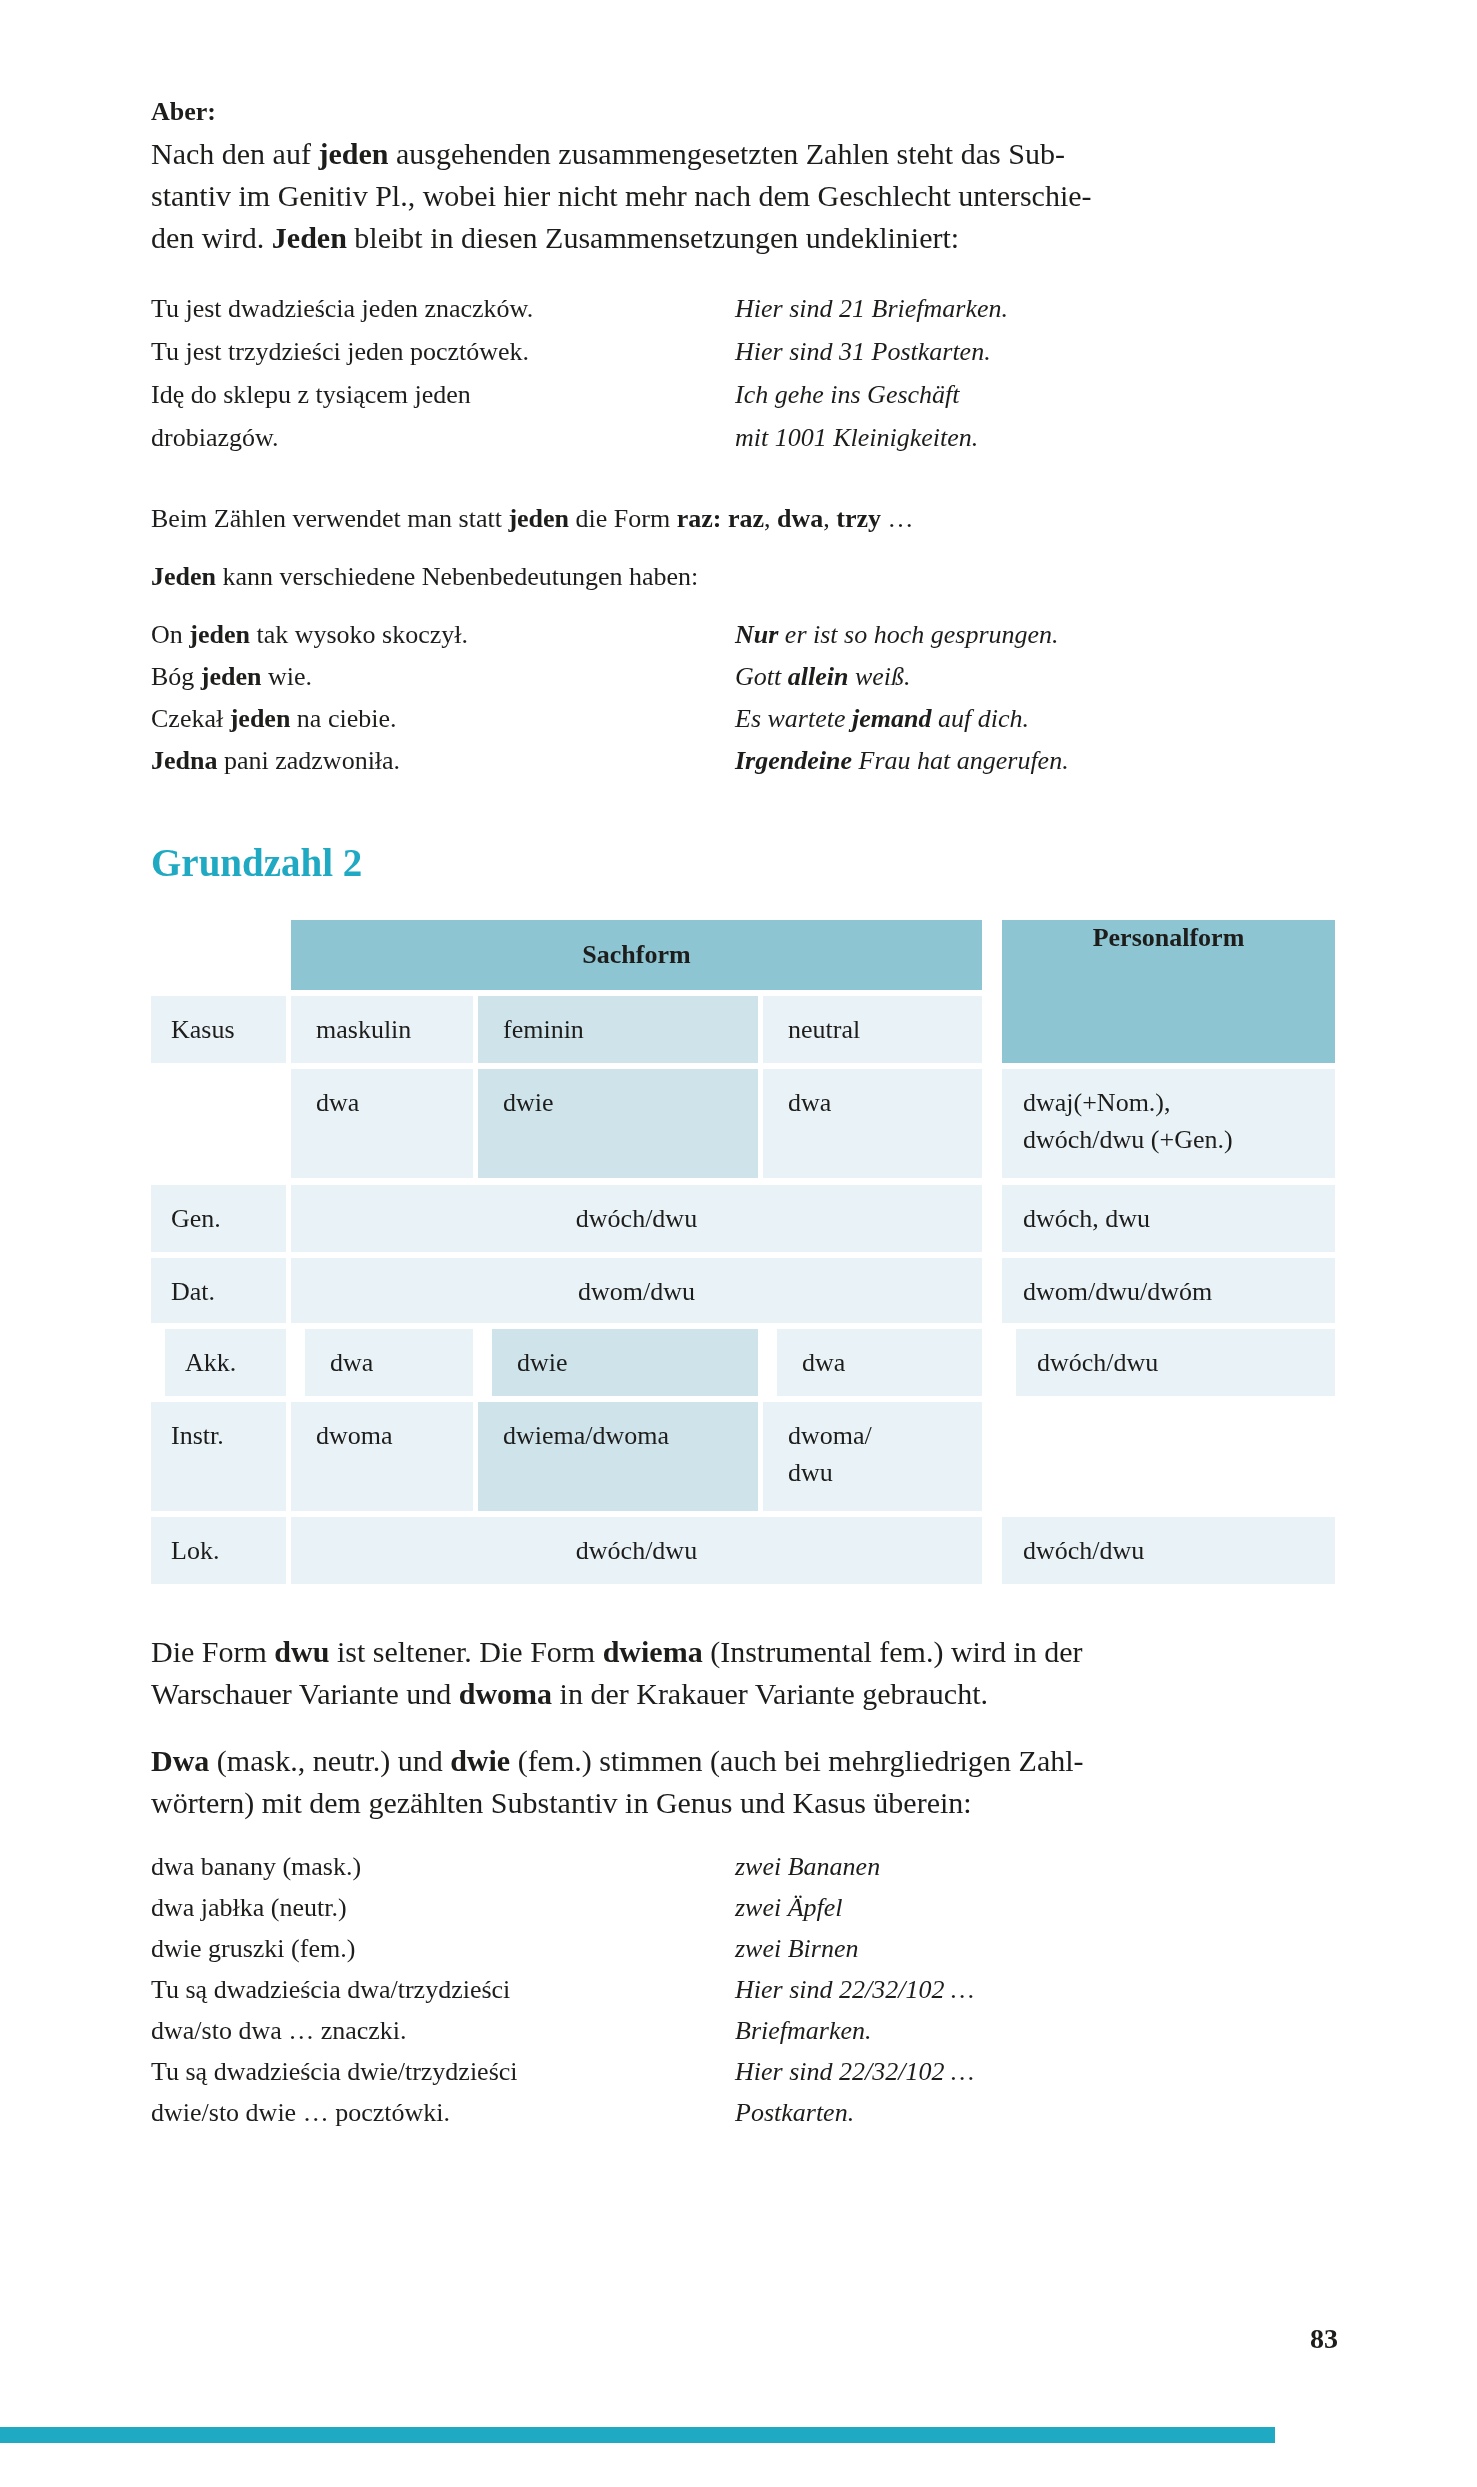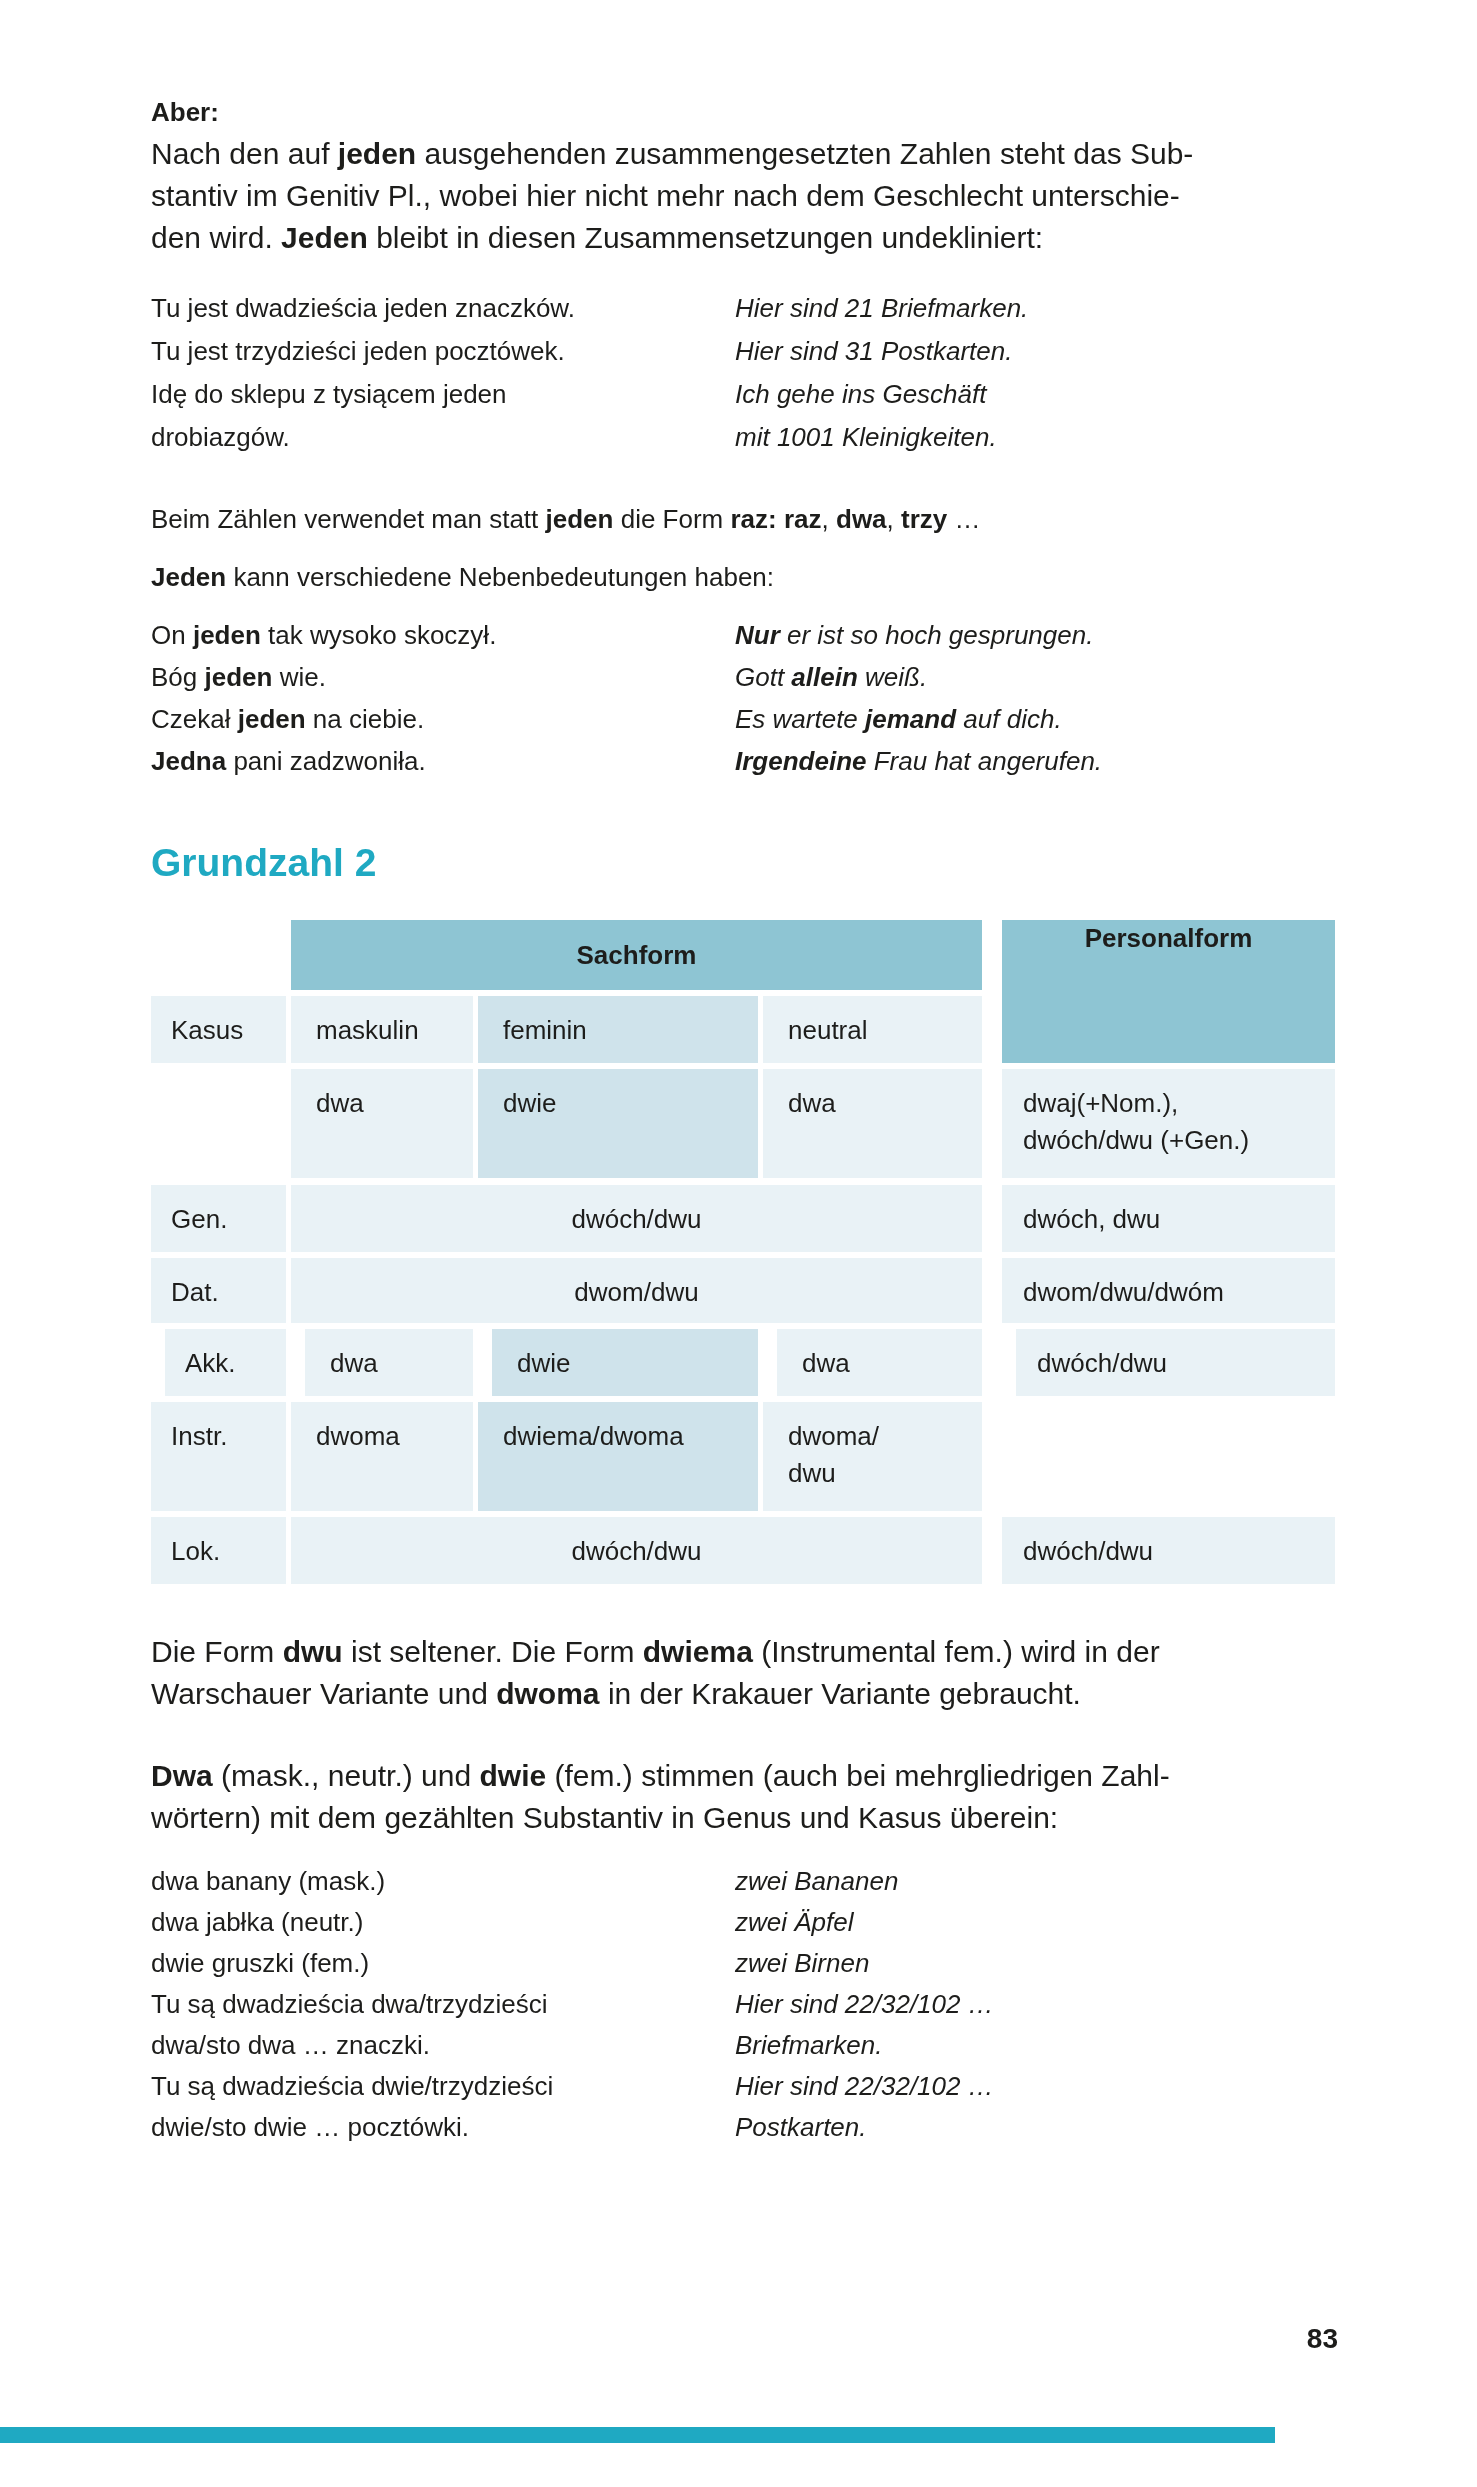--- a/index.html
+++ b/index.html
@@ -2,21 +2,21 @@
 <html style="--accent: #1fa9c2; --th-bg: #8ec5d3; --cell-light: #e9f2f6; --cell-dark: #cfe3eb;font-size:10px"><head>
 <meta charset="utf-8">
 <style>
   * { margin:0; padding:0; box-sizing:border-box; }
   html,body { background:#ffffff; }
   .page {
     position:relative;
     width:1478px;
     height:2487px;
     background:#ffffff;
-    font-family:Liberation Sans, sans-serif;
+    font-family:Liberation Serif, serif;
     color:#1d1d1b;
     overflow:hidden;
   }
   .content {
     position:absolute;
     left:151px;
     top:91px;
     width:1192px;
   }
   .b { font-weight:700; }
@@ -30,21 +30,21 @@
   .ex1 { margin-top:28px; }
   .ex1 .line { line-height:43px; }
   .ex2 { margin-top:16px; }
   .ex2 .line { line-height:42px; }
   .ex3 { margin-top:22px; }
   .ex3 .line { line-height:41px; }
 
   .mt-zaehlen { margin-top:39px; }
   .mt-neben   { margin-top:16px; }
   .mt-formnote{ margin-top:47px; }
-  .mt-dwanote { margin-top:40px; }
+  .mt-dwanote { margin-top:25px; }
 
   .section-title {
     margin-top:57px;
     font-size:39px;
     line-height:47px;
     font-weight:700;
     color:var(--accent,#1fa9c2);
   }
 
   

